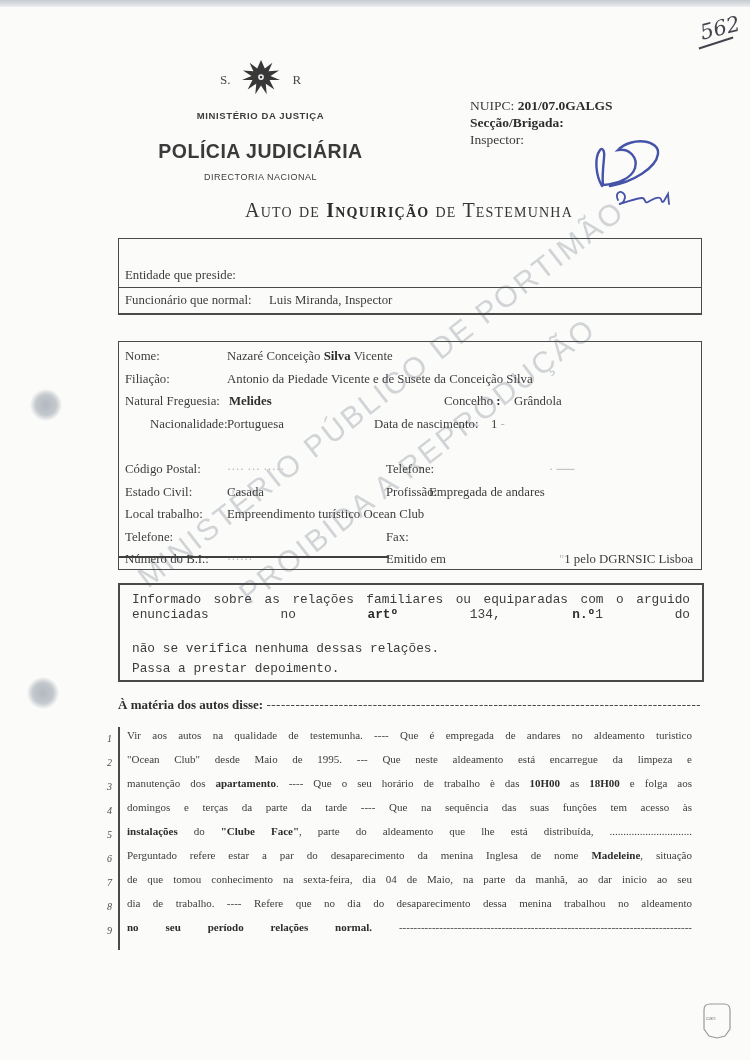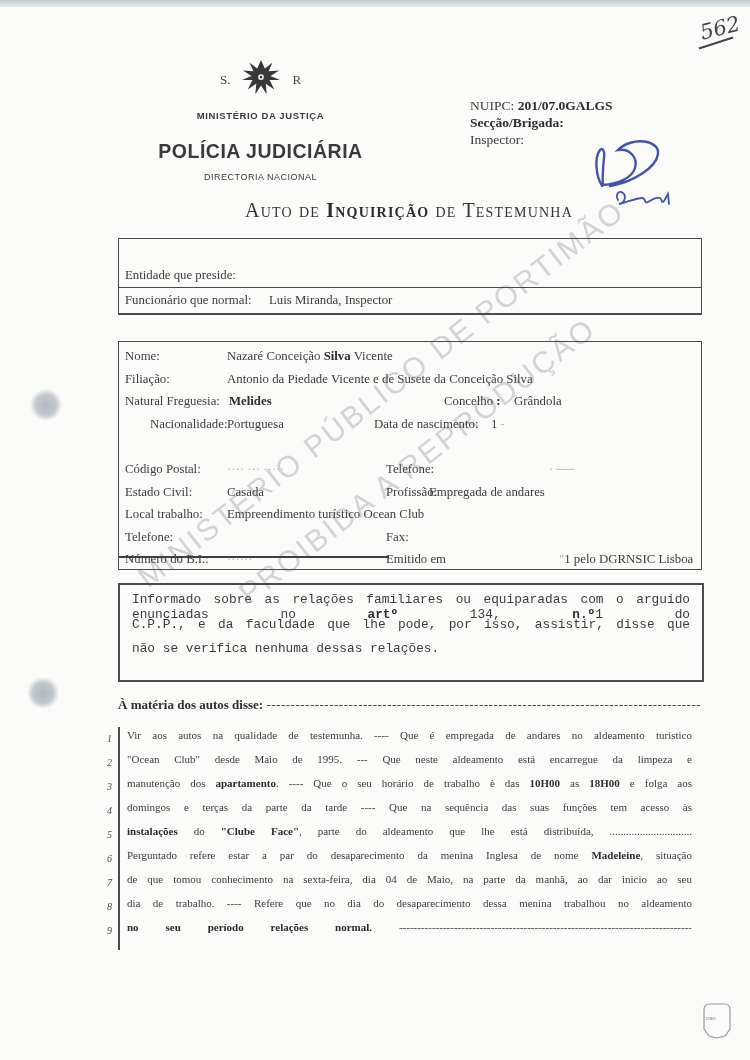--- a/index.html
+++ b/index.html
@@ -180,22 +180,22 @@
       <span class="fcell" style="left: 6px;"><span>Número do B.I.:</span></span>
       <span class="fcell" style="left: 108px;"><span class="f">······</span></span>
       <span class="fcell" style="left: 267px;"><span>Emitido em</span></span>
       <span class="fcell" style="left: 440px;"><span class="f">"</span><span>1  pelo DGRNSIC Lisboa</span></span>
     </div>
   </div>
 <div class="abs bi-underline content"></div>
 
 <div class="abs box content" id="box3">
     <div class="b3line just" style="top: 7px;"><span>Informado sobre as relações familiares ou equiparadas com o arguido enunciadas no </span><span class="b">artº</span><span> 134, </span><span class="b">n.º</span><span>1 do</span></div>
-    <div class="b3line just" style="top: 32px;"><span>C.P.P., e da faculdade que lhe pode, por isso, assistir, disse que</span></div>
     <div class="b3line" style="top: 56px;"><span>não se verifica nenhuma dessas relações.</span></div>
+    <div class="b3line" style="top: 76px;"><span>Passa a prestar depoimento.</span></div>
   </div>
 
 <div class="abs section-head content">
   <span class="lab">À matéria dos autos disse: </span><span class="dash">-----------------------------------------------------------------------------------------------</span>
 </div>
 
 <div class="abs content" id="testimony">
     <div class="tline" style="top: 2px;">
       <span class="tnum">1</span>
       <span class="ttxt"><span>Vir aos autos na qualidade de testemunha. ---- Que é empregada de andares no aldeamento turistico</span></span>

